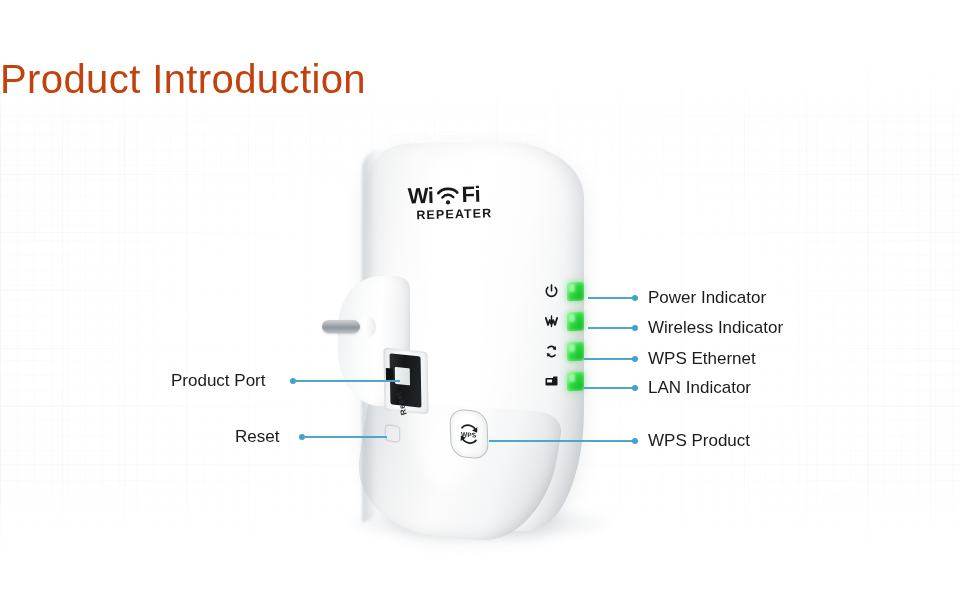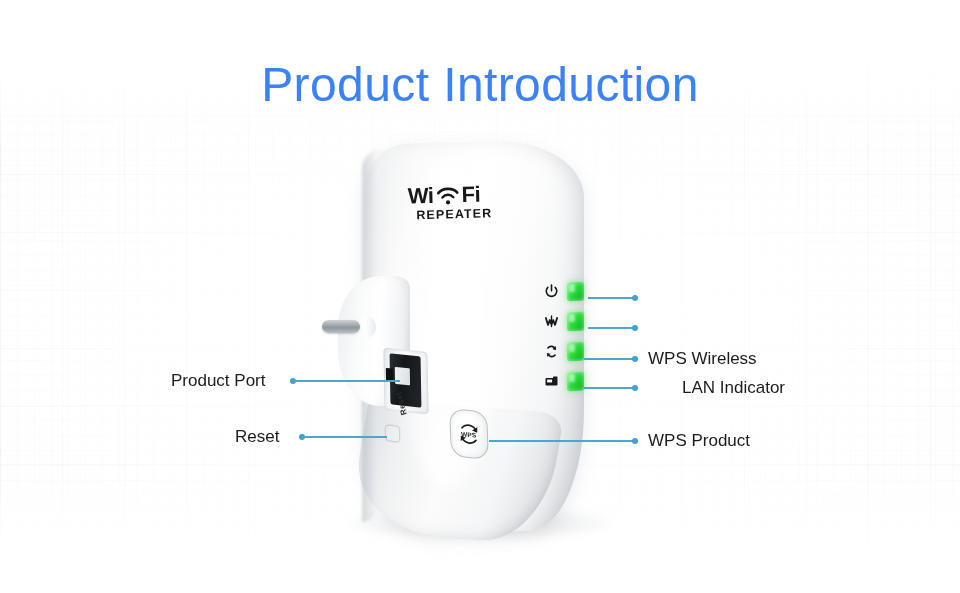--- a/index.html
+++ b/index.html
@@ -42,25 +42,25 @@
     left: 0; right: 0; bottom: 0; height: 120px;
     background: linear-gradient(to top, #ffffff 0%, rgba(255,255,255,0.80) 60%, rgba(255,255,255,0) 100%);
   }
 
   
   #title {
     position: absolute;
     left: 0;
     right: 0;
     top: 57px;
-    text-align: center;
-    font-size: 48px;
+    text-align: left;
+    font-size: 40px;
     font-weight: 400;
     letter-spacing: 0.4px;
-    color: #3b82f6;
+    color: #c2410c;
     white-space: nowrap;
   }
 
   
   #device {
     position: absolute;
     left: 330px;
     top: 128px;
     width: 320px;
     height: 420px;
@@ -474,31 +474,33 @@
           <path d="M4.4 20.8 L4.8 15.2 L9.8 17.0 Z" fill="#1b1e21"></path>
         </svg>
         <span class="wps-glyph-text">WPS</span>
       </span>
     </div>
 
   </div>
 
   <div class="callout-line" style="left:588px; top:297px; width:46px;"></div>
   <div class="callout-dot" style="left:632px; top:295px;"></div>
+  <div class="callout-label" style="left:648px; top:288px;">Power Indicator</div>
 
   <div class="callout-line" style="left:588px; top:327px; width:46px;"></div>
   <div class="callout-dot" style="left:632px; top:325px;"></div>
+  <div class="callout-label" style="left:648px; top:318px;">Wireless Indicator</div>
 
   <div class="callout-line" style="left:584px; top:358px; width:50px;"></div>
   <div class="callout-dot" style="left:632px; top:356px;"></div>
-  <div class="callout-label" style="left:648px; top:349px;">WPS Wireless</div>
+  <div class="callout-label" style="left:648px; top:349px;">WPS Ethernet</div>
 
   <div class="callout-line" style="left:584px; top:387px; width:50px;"></div>
   <div class="callout-dot" style="left:632px; top:385px;"></div>
-  <div class="callout-label" style="left:648px; top:378px;margin-left:34px;">LAN Indicator</div>
+  <div class="callout-label" style="left:648px; top:378px;">LAN Indicator</div>
 
   <div class="callout-line" style="left:489px; top:440px; width:145px;"></div>
   <div class="callout-dot" style="left:632px; top:438px;"></div>
   <div class="callout-label" style="left:648px; top:431px;">WPS Product</div>
 
   <div class="callout-label" style="left:171px; top:371px;">Product Port</div>
   <div class="callout-dot" style="left:290px; top:378px;"></div>
   <div class="callout-line" style="left:294px; top:380px; width:106px;"></div>
 
   <div class="callout-label" style="left:235px; top:427px;">Reset</div>

